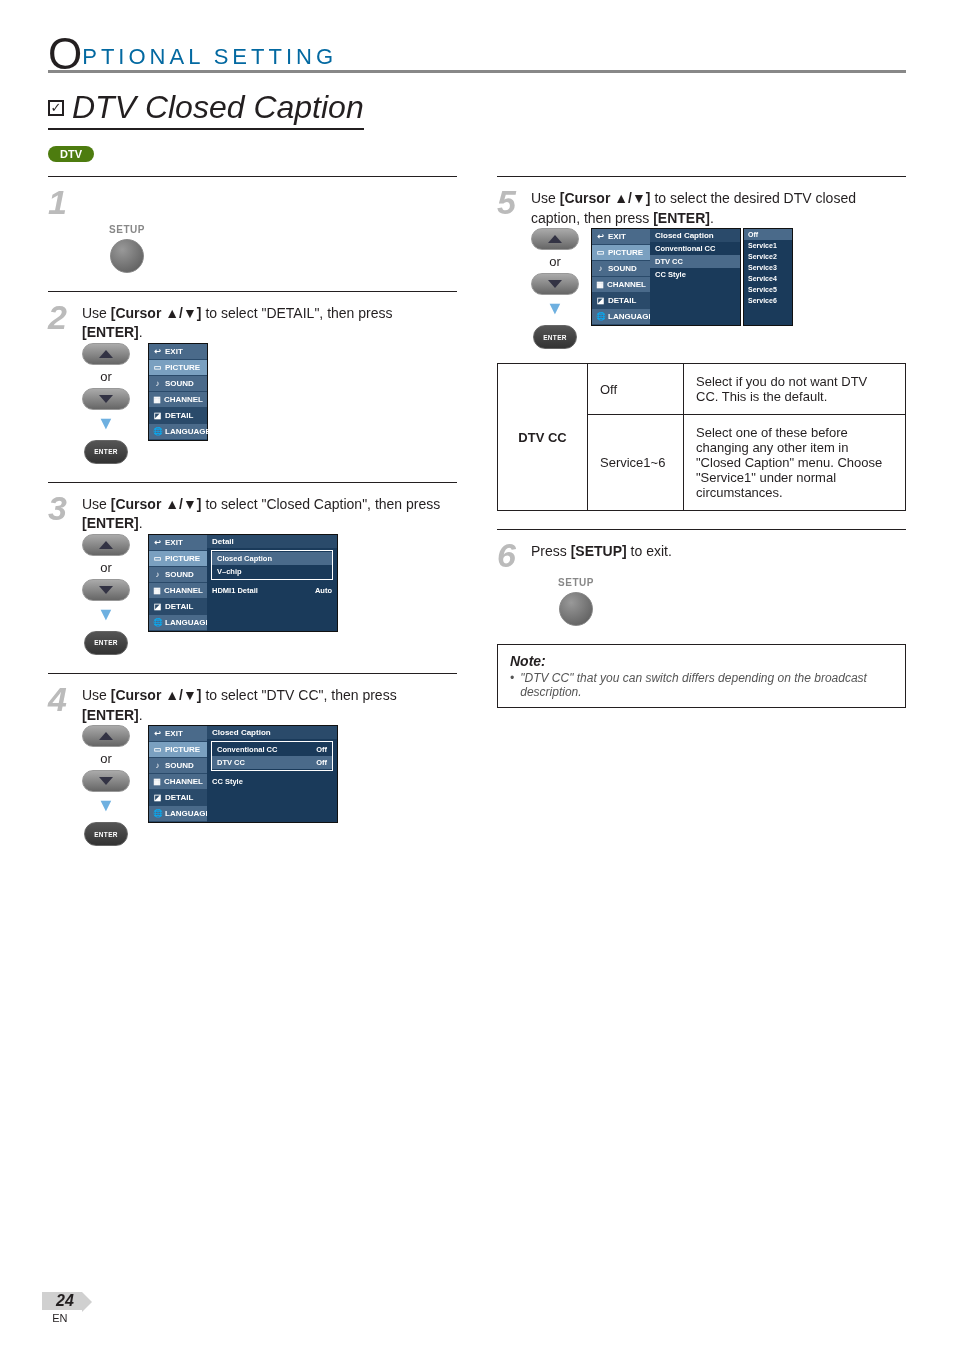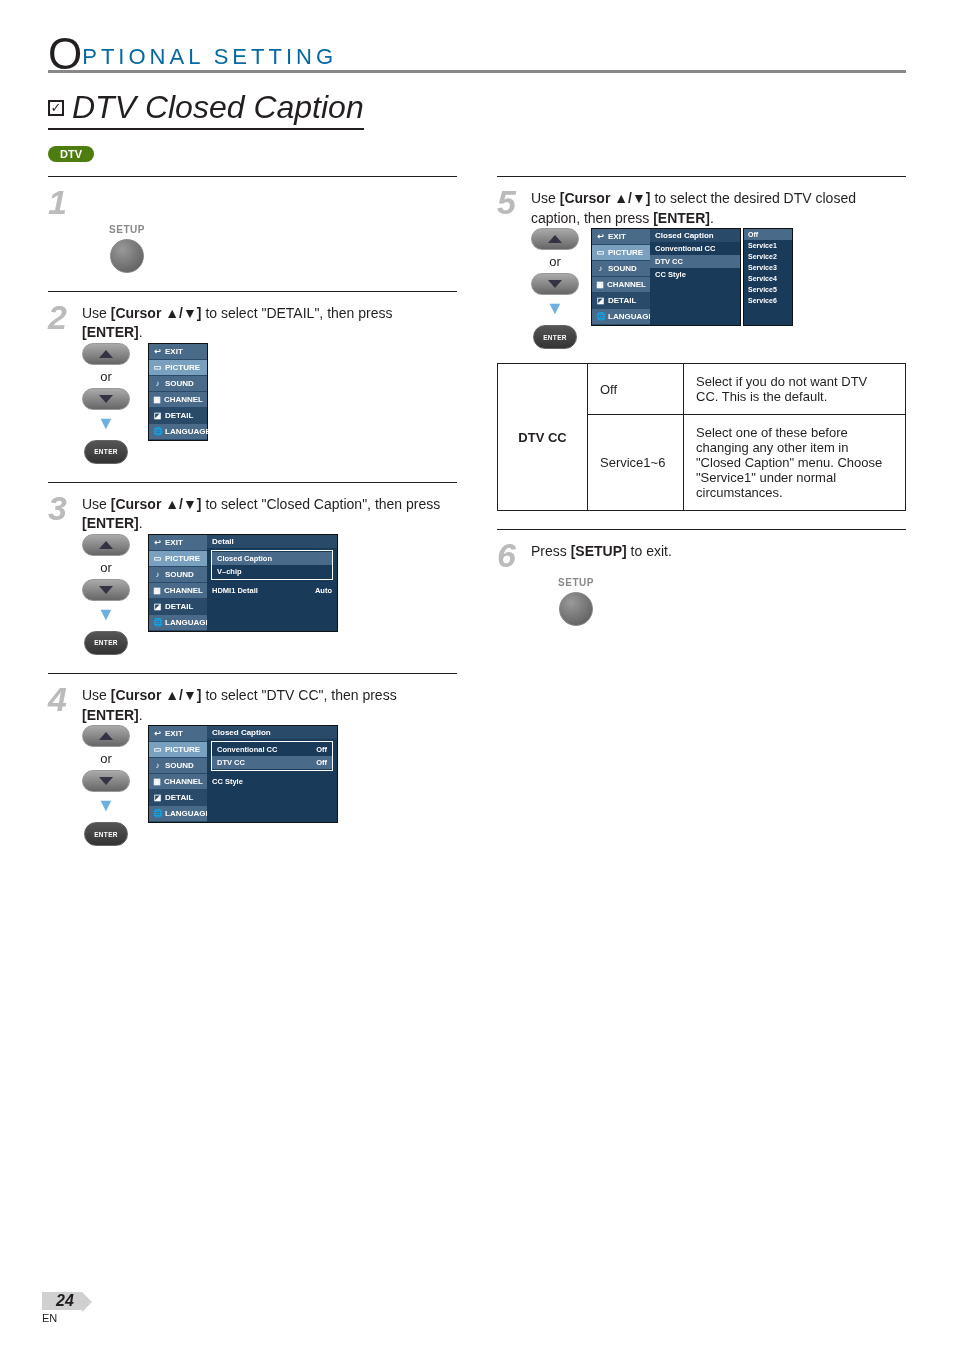--- a/index.html
+++ b/index.html
@@ -290,21 +290,21 @@
     color: #555;
     display: flex;
     gap: 6px;
   }
   .page-num-wrap {
     position: absolute;
     left: 42px;
     bottom: 24px;
     display: flex;
     flex-direction: column;
-    align-items: flex-start;
+    align-items: center;
   }
   .page-num {
     font-weight: 700;
     font-size: 16px;
     font-style: italic;
     background: #d0d0d0;
     padding: 0 8px 0 14px;
     position: relative;
   }
   .page-num::before{
@@ -669,20 +669,27 @@
             <span>Press </span><b>[SETUP]</b><span> to exit.</span>
           </div>
         </div>
         <div class="step-content">
           <div class="setup-block">
             <div class="setup-label">SETUP</div>
             <div class="setup-circle"></div>
           </div>
         </div>
 
+        <div class="note-box">
+          <div class="note-title">Note:</div>
+          <div class="note-body">
+            <span>•</span>
+            <span>"DTV CC" that you can switch differs depending on the broadcast description.</span>
+          </div>
+        </div>
       </div>
 
     </div>
   </div>
 
   <div class="page-num-wrap">
     <div class="page-num">24</div>
     <div class="page-lang">EN</div>
   </div>
 

